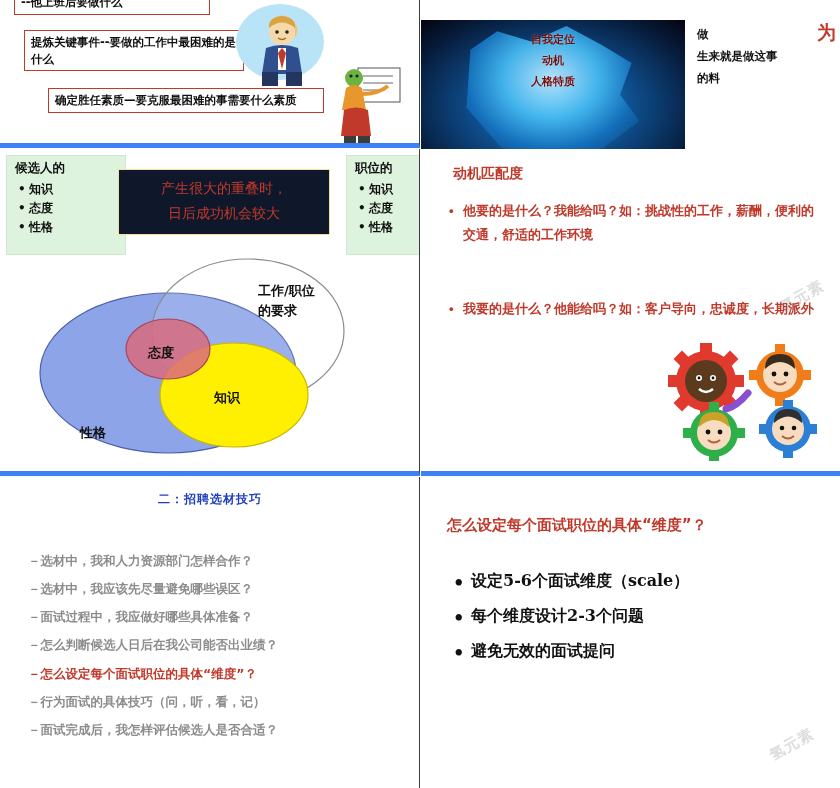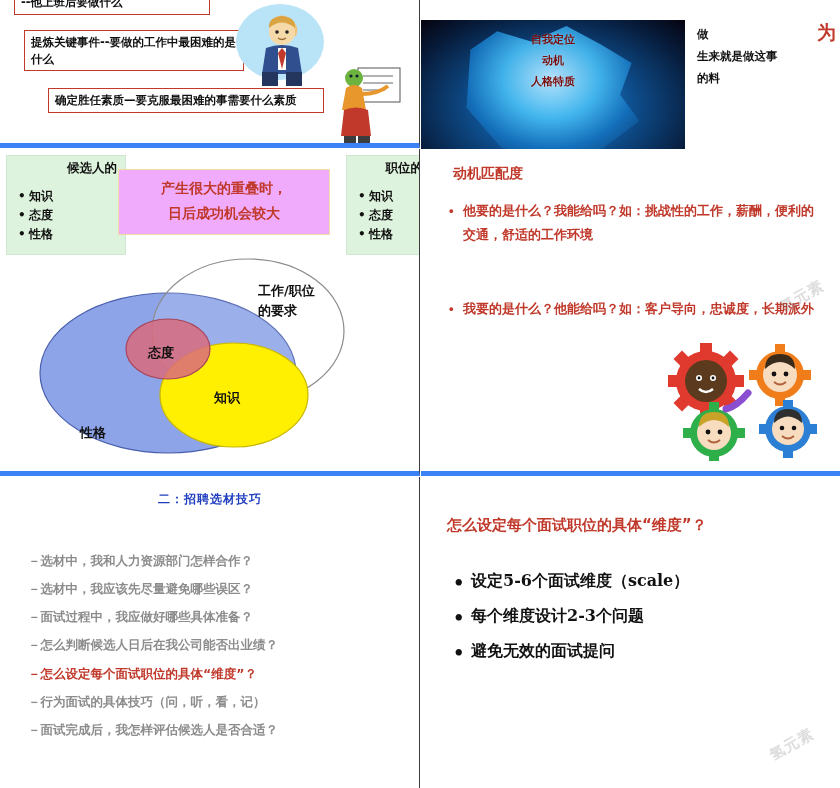--- a/index.html
+++ b/index.html
@@ -106,49 +106,49 @@
     box-sizing: border-box;
     padding: 4px 8px;
   }
   #grn-left { left: 6px; top: 6px; width: 120px; height: 100px; }
   #grn-right { left: 346px; top: 6px; width: 86px; height: 100px; }
   .grn-title {
     color: #111;
     font-family: "DejaVu Sans", sans-serif;
     font-weight: bold;
     font-size: 12.5px;
-    text-align: right;
-    margin-bottom: 10px;
+    text-align: left;
+    margin-bottom: 3px;
   }
   .grn-li {
     color: #111;
     font-family: "DejaVu Sans", sans-serif;
     font-weight: bold;
     font-size: 12px;
     line-height: 1.6;
     padding-left: 14px;
     position: relative;
   }
   .grn-li::before {
     content: "•";
     position: absolute;
     left: 3px;
     color: #111;
   }
   #yel-box {
     position: absolute;
     left: 118px; top: 20px;
     width: 212px; height: 66px;
-    background: #f0abfc;
+    background: #0f172a;
     border: 1px solid #f0e0a0;
     box-sizing: border-box;
     padding: 6px 8px;
     color: #c0392b;
     font-family: "DejaVu Serif", serif;
-    font-weight: bold;
+    font-weight: normal;
     font-size: 14px;
     line-height: 1.75;
     text-align: center;
   }
   .venn { position: absolute; left: 0; top: 104px; width: 420px; height: 220px; }
   .venn-label {
     position: absolute;
     color: #111;
     font-family: "DejaVu Sans", sans-serif;
     font-weight: bold;

